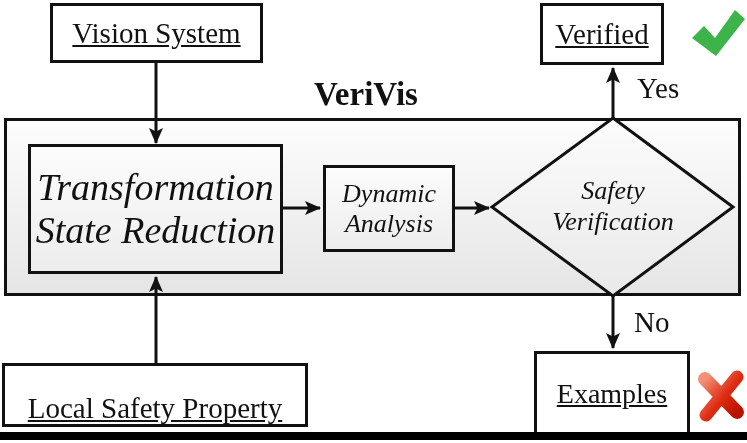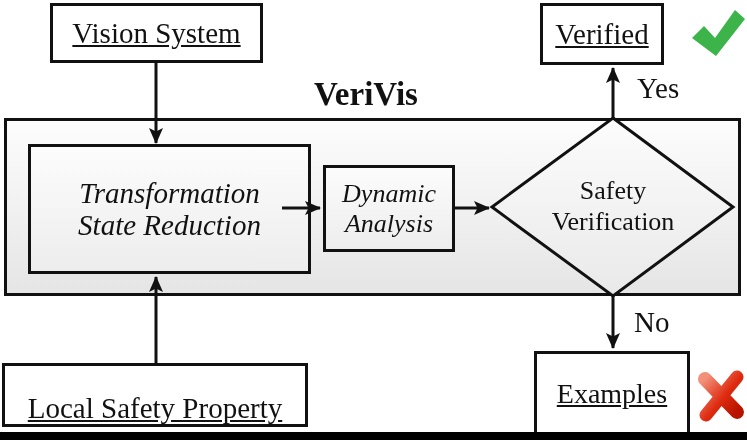--- a/index.html
+++ b/index.html
@@ -25,21 +25,21 @@
   .title{
     position:absolute;font-weight:bold;font-size:33px;text-align:center;
   }
   .edge-label{
     position:absolute;font-size:29px;
   }
   .two-line{flex-direction:column;}
   svg.overlay{position:absolute;left:0;top:0;}
   .diamond-label{
     position:absolute;display:flex;flex-direction:column;align-items:center;justify-content:center;
-    font-size:26px;text-align:center;line-height:1.18;
+    font-style:italic;font-size:26px;text-align:center;line-height:1.18;
   }
   .icon{position:absolute;}
   .bottom-rule{position:absolute;left:0;top:432px;width:747px;height:8px;background:#000;}
 </style>
 </head>
 <body>
 
 <div class="canvas">
 
   <div class="container-frame" style="left:4px;top:118px;width:737px;height:178px;"></div>
@@ -47,21 +47,21 @@
   <div class="title" style="left:286px;top:76px;width:160px;">VeriVis</div>
 
   <div class="box white-box" style="left:50px;top:3px;width:213px;height:60px;">
     <span class="lbl">Vision System</span>
   </div>
 
   <div class="box white-box" style="left:540px;top:3px;width:124px;height:62px;">
     <span class="lbl">Verified</span>
   </div>
 
-  <div class="box inner-box two-line" style="left:28px;top:144px;width:283px;height:130px;font-size:29px;">
+  <div class="box inner-box two-line" style="left:28px;top:144px;width:255px;height:130px;font-size:38px;">
     <span class="lbl">Transformation</span>
     <span class="lbl">State Reduction</span>
   </div>
 
   <div class="box inner-box two-line" style="left:323px;top:165px;width:132px;height:87px;font-size:26px;">
     <span class="lbl">Dynamic</span>
     <span class="lbl">Analysis</span>
   </div>
 
   <div class="box white-box two-line" style="left:534px;top:351px;width:156px;height:85px;font-size:28px;">

